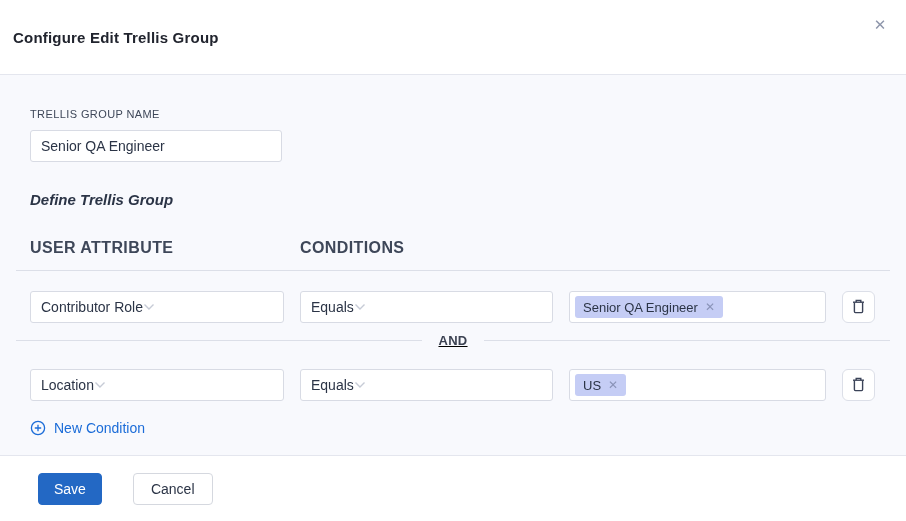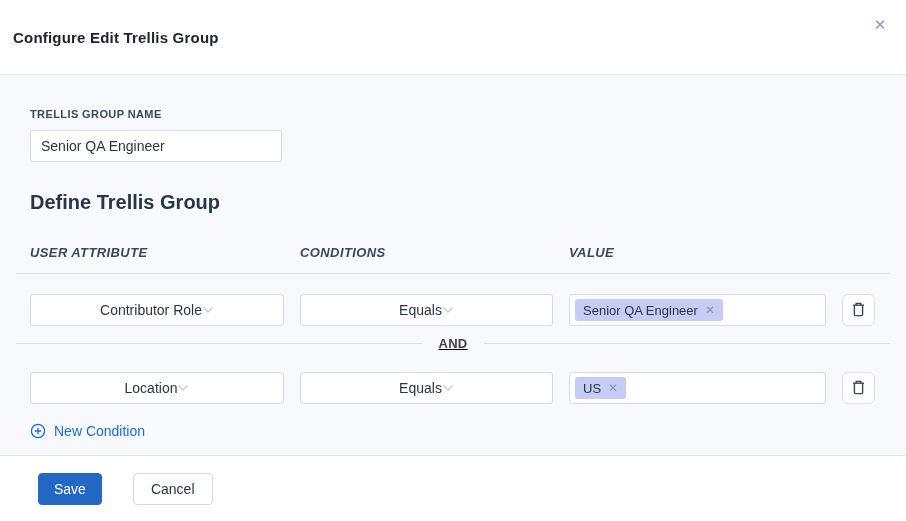--- a/index.html
+++ b/index.html
@@ -6,31 +6,31 @@
   html,body { width:906px; height:521px; background:#fff; font-family:"Liberation Sans", sans-serif; }
   .modal { width:906px; height:521px; background:#f97316; position:relative; overflow:hidden; display:flex; flex-direction:column; }
 
   
   .modal-header { height:75px; flex:0 0 75px; background:#fff; border-bottom:1px solid #e4e6ee; display:flex; align-items:center; padding:0 20px 0 13px; position:relative; }
   .modal-title { font-size:15px; font-weight:700; color:#21242e; letter-spacing:.2px; }
   .close-btn { position:absolute; top:14px; right:15px; width:22px; height:22px; border:none; background:transparent; color:#8e96ab; font-size:15px; line-height:22px; text-align:center; cursor:pointer; }
 
   
   .modal-body { background:#f8f9fd; flex:1 1 auto; padding:0 30px; }
-  .group-label { margin-top:33px; font-size:11px; font-weight:700; color:#3e4759; letter-spacing:.4px; }
+  .group-label { margin-top:33px; font-size:11px; font-weight:400; color:#3e4759; letter-spacing:.4px; }
   .name-input { margin-top:10px; width:252px; height:32px; border:1px solid #d8dbe4; border-radius:3px; background:#fff; padding:0 10px; font-size:14px; color:#2b3446; font-family:"Liberation Sans", sans-serif; }
-  .section-heading { margin-top:29px; font-size:20px; font-weight:700; color:#2b3446; }
+  .section-heading { margin-top:29px; font-size:15px; font-weight:700; color:#2b3446;font-style:italic; }
 
   .cond-grid { display:grid; grid-template-columns:254px 253px 257px 33px; column-gap:16px; align-items:center; }
   .col-headers { margin-top:31px; }
-  .col-header { font-size:13px; font-weight:700; color:#3e4759; letter-spacing:.4px;font-style:italic; }
+  .col-header { font-size:16px; font-weight:700; color:#3e4759; letter-spacing:.4px; }
   .grid-divider { height:1px; background:#dcdfe8; margin:13px -14px 0; }
 
   .cond-row { margin-top:20px; }
-  .select-box { height:32px; background:#fff; border:1px solid #d8dbe4; border-radius:3px; display:flex; align-items:center; justify-content:center; padding:0 10px; font-size:14px; color:#2b3446; cursor:pointer; }
+  .select-box { height:32px; background:#fff; border:1px solid #d8dbe4; border-radius:3px; display:flex; align-items:center; justify-content:flex-start; padding:0 10px; font-size:14px; color:#2b3446; cursor:pointer; }
   .chevron { display:flex; align-items:center; }
   .value-box { height:32px; background:#fff; border:1px solid #d8dbe4; border-radius:3px; display:flex; align-items:center; padding:0 5px; cursor:text; }
   .tag { background:#c5cdf5; border-radius:3px; height:22px; display:inline-flex; align-items:center; padding:0 8px; font-size:13px; color:#2b3446; white-space:nowrap; }
   .tag-x { color:#8a93b8; font-size:12px; margin-left:7px; cursor:pointer; }
   .trash-btn { width:33px; height:32px; border:1px solid #dcdfe8; border-radius:6px; background:#fff; display:flex; align-items:center; justify-content:center; cursor:pointer; }
 
   .and-row { display:flex; align-items:center; margin:10px -14px 21px;text-decoration:underline; }
   .and-line { flex:1; height:1px; background:#dcdfe8; }
   .and-text { padding:0 16px; font-size:13px; font-weight:700; color:#3c4252; letter-spacing:.3px; }
 
@@ -57,21 +57,20 @@
   <div class="modal-body">
 
     <div class="group-label">TRELLIS GROUP NAME</div>
     <input class="name-input" type="text" value="Senior QA Engineer" style="">
 
     <div class="section-heading">Define Trellis Group</div>
 
     <div class="cond-grid col-headers">
       <div class="col-header">USER ATTRIBUTE</div>
       <div class="col-header">CONDITIONS</div>
-      <div class="col-header">VALUE</div>
       <div></div>
     </div>
 
     <div class="grid-divider"></div>
 
     <div class="cond-grid cond-row">
       <div class="select-box">
         <span>Contributor Role</span>
         <span class="chevron">
           <svg width="12" height="8" viewBox="0 0 12 8">

